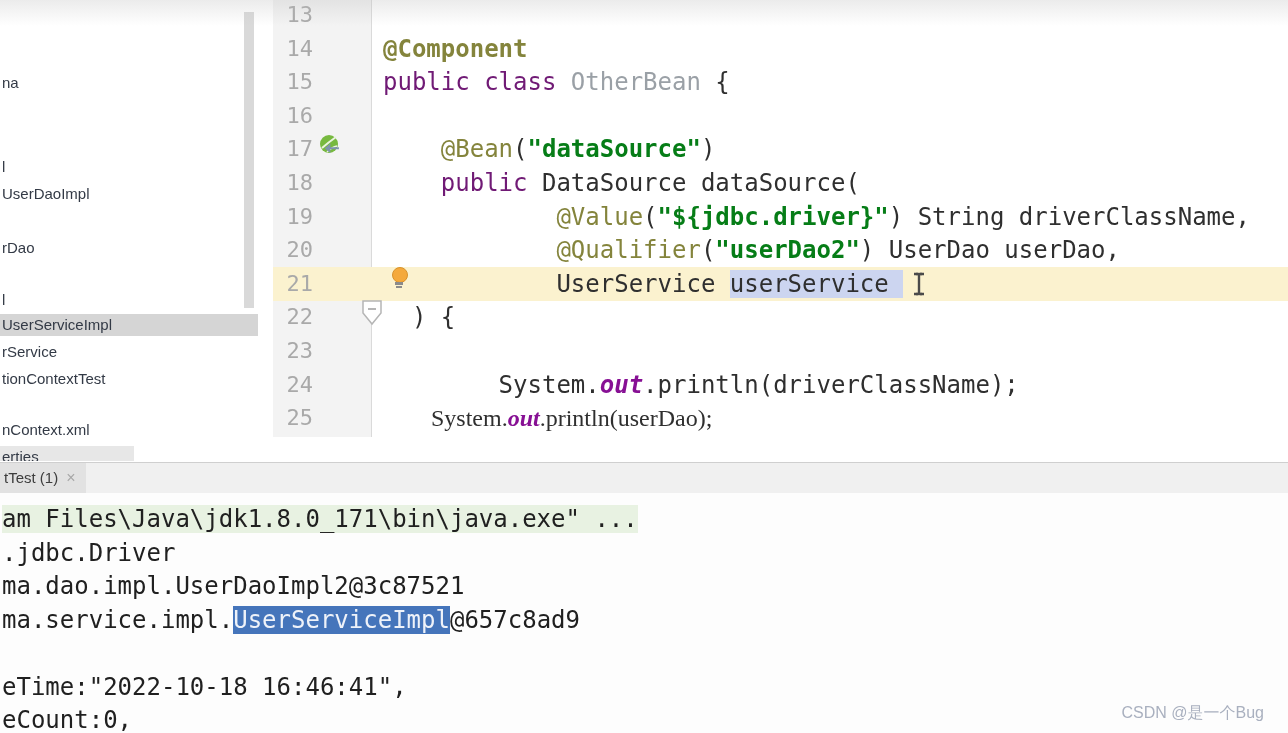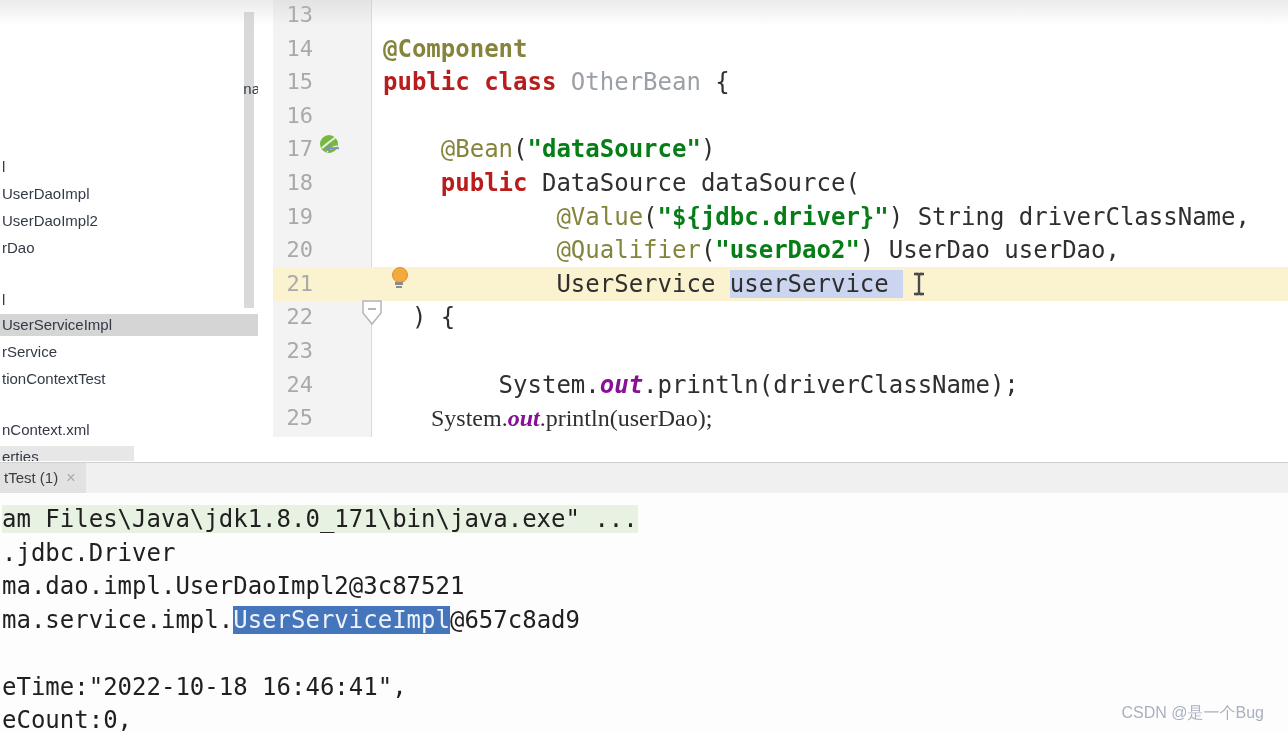--- a/index.html
+++ b/index.html
@@ -15,21 +15,21 @@
   .tree-scrollbar{position:absolute;left:244px;top:12px;width:10px;height:296px;background:#d9d9d9;}
 
   
   .editor{position:absolute;left:273px;top:0;width:1030px;height:545px;background:#fff;overflow:hidden;}
   .gutter-bg{position:absolute;left:0;top:0;width:98px;height:437px;background:#f3f3f3;border-right:1px solid #dadada;}
   .caret-row{position:absolute;left:0;width:1030px;height:34px;background:#fbf2cf;}
   .line-num{position:absolute;left:8px;width:32px;height:34px;line-height:34px;text-align:right;
             font-family:"DejaVu Sans Mono",monospace;font-size:22px;color:#a9a9a9;}
   .code-line{position:absolute;left:110px;height:34px;line-height:34px;white-space:pre;
              font-family:"DejaVu Sans Mono",monospace;font-size:24px;color:#2f2f2f;}
-  .tk-k{color:#b91c1c;font-weight:bold;}
+  .tk-k{color:#701a75;font-weight:normal;}
   .tk-a{color:#84843c;}
   .tk-s{color:#067d17;font-weight:bold;}
   .tk-p{color:#2f2f2f;}
   .tk-g{color:#9aa0a6;}
   .tk-f{color:#871094;font-weight:bold;font-style:italic;}
   .tk-sel{color:#2f2f2f;background:#ccd5f0;padding-right:14px;}
 
   
   .bean-icon{position:absolute;left:46px;top:134px;width:24px;height:24px;}
   .bulb-icon{position:absolute;left:118px;top:266px;width:16px;height:24px;}
@@ -65,24 +65,23 @@
   .top-fade{position:absolute;left:0;top:0;width:1288px;height:26px;pointer-events:none;
             background:linear-gradient(180deg,rgba(190,190,190,.30),rgba(255,255,255,0));}
 </style>
 </head>
 <body>
 
 <div class="screen">
 
   <div class="project-panel" id="project-panel">
     <div class="tree-scrollbar"></div>
-  <div class="tree-item" style="top: 78px; text-align: right;">na</div>
+  <div class="tree-item" style="top: 72px;">na</div>
       <div class="tree-item" style="top: 156px;">l</div>
       <div class="tree-item" style="top: 183px;">UserDaoImpl</div>
-      <div class="tree-item" style="top: 210px;">UserDaoImpl2</div>
       <div class="tree-item" style="top: 237px;">rDao</div>
       <div class="tree-item" style="top: 289px;">l</div>
       <div class="tree-item selected" style="top: 314px;">UserServiceImpl</div>
       <div class="tree-item" style="top: 368px;">tionContextTest</div>
       <div class="tree-item" style="top: 341px;">rService</div>
       <div class="tree-item" style="top: 419px;">nContext.xml</div>
       <div class="tree-item barred" style="top: 446px;">erties</div>
     </div>
 
   <div class="editor" id="editor">

